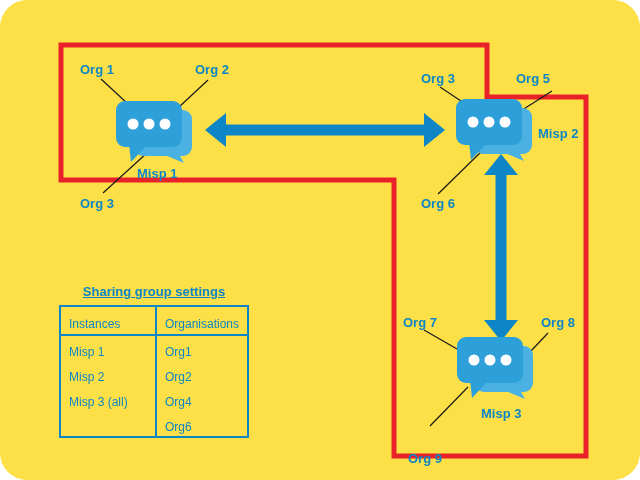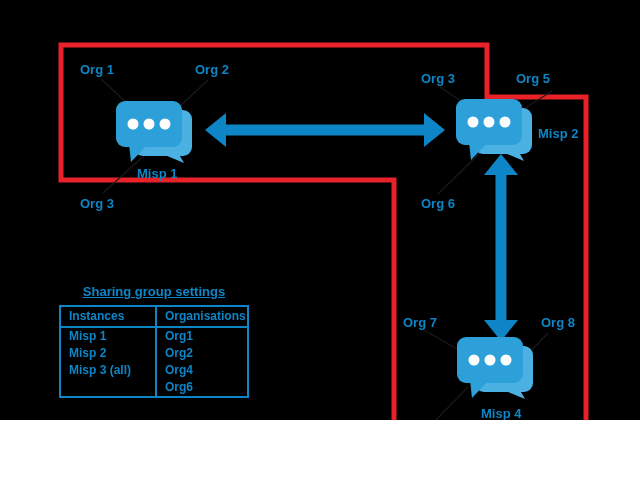--- a/index.html
+++ b/index.html
@@ -4,23 +4,24 @@
 <style>
   :root{
     --boundary-red:#e9222a;
     --brand-blue:#0d85c6;
     --icon-front-blue:#2da0da;
     --icon-back-blue:#4bb1e3;
     --connector-black:#1a1a1a;
   }
   html,body{margin:0;padding:0;background:#ffffff;}
   .canvas{
-    position:relative;width:640px;height:420px;overflow:hidden;
-    background:#000000;
+    position:relative;width:640px;height:480px;overflow:hidden;
+    background:#fde047;
     font-family:"Liberation Sans",sans-serif;
+    border-radius:27px;
   }
   .layer{position:absolute;left:0;top:0;}
   .boundary{fill:none;stroke:var(--boundary-red);stroke-width:5;stroke-linejoin:miter;}
   .connector{stroke:var(--connector-black);stroke-width:1.2;}
   .arrow-shaft{stroke:var(--brand-blue);stroke-width:11;}
   .arrow-head{fill:var(--brand-blue);}
   .chat-icon{position:absolute;}
   .bubble-front{fill:var(--icon-front-blue);}
   .bubble-back{fill:var(--icon-back-blue);}
   .dot{fill:#ffffff;}
@@ -34,22 +35,22 @@
     text-align:center;font-weight:bold;font-size:13px;
     text-decoration:underline;color:var(--brand-blue);
     margin-bottom:6px;
     margin-top:37px;
   }
   table.sg{
     border-collapse:collapse;table-layout:fixed;width:190px;
     border:2px solid var(--brand-blue);
   }
   table.sg th,table.sg td{
-    font-weight:bold;font-size:12px;color:var(--brand-blue);
-    text-align:left;padding:0 2px 1px 8px;height:16px;
+    font-weight:normal;font-size:12px;color:var(--brand-blue);
+    text-align:left;padding:8px 2px 1px 8px;height:16px;
     overflow:hidden;white-space:nowrap;
   }
   table.sg th{border-bottom:2px solid var(--brand-blue);height:18px;}
   table.sg th:first-child,table.sg td:first-child{
     width:84px;border-right:2px solid var(--brand-blue);
   }
 </style>
 </head>
 <body>
 
@@ -116,21 +117,21 @@
   <div class="lbl" style="left:195px;top:63px">Org 2</div>
   <div class="lbl" style="left:80px;top:197px">Org 3</div>
   <div class="lbl" style="left:421px;top:72px">Org 3</div>
   <div class="lbl" style="left:516px;top:72px">Org 5</div>
   <div class="lbl" style="left:421px;top:197px">Org 6</div>
   <div class="lbl" style="left:403px;top:316px">Org 7</div>
   <div class="lbl" style="left:541px;top:316px">Org 8</div>
   <div class="lbl" style="left:408px;top:452px">Org 9</div>
   <div class="lbl" style="left:137px;top:167px">Misp 1</div>
   <div class="lbl" style="left:538px;top:127px">Misp 2</div>
-  <div class="lbl" style="left:481px;top:407px">Misp 4</div>
+  <div class="lbl" style="left:481px;top:407px">Misp 3</div>
 
   <div class="table-block">
     <div class="table-title">Sharing group settings</div>
     <table class="sg">
       <thead>
         <tr>
           <th>Instances</th>
           <th>Organisations</th>
         </tr>
       </thead>

